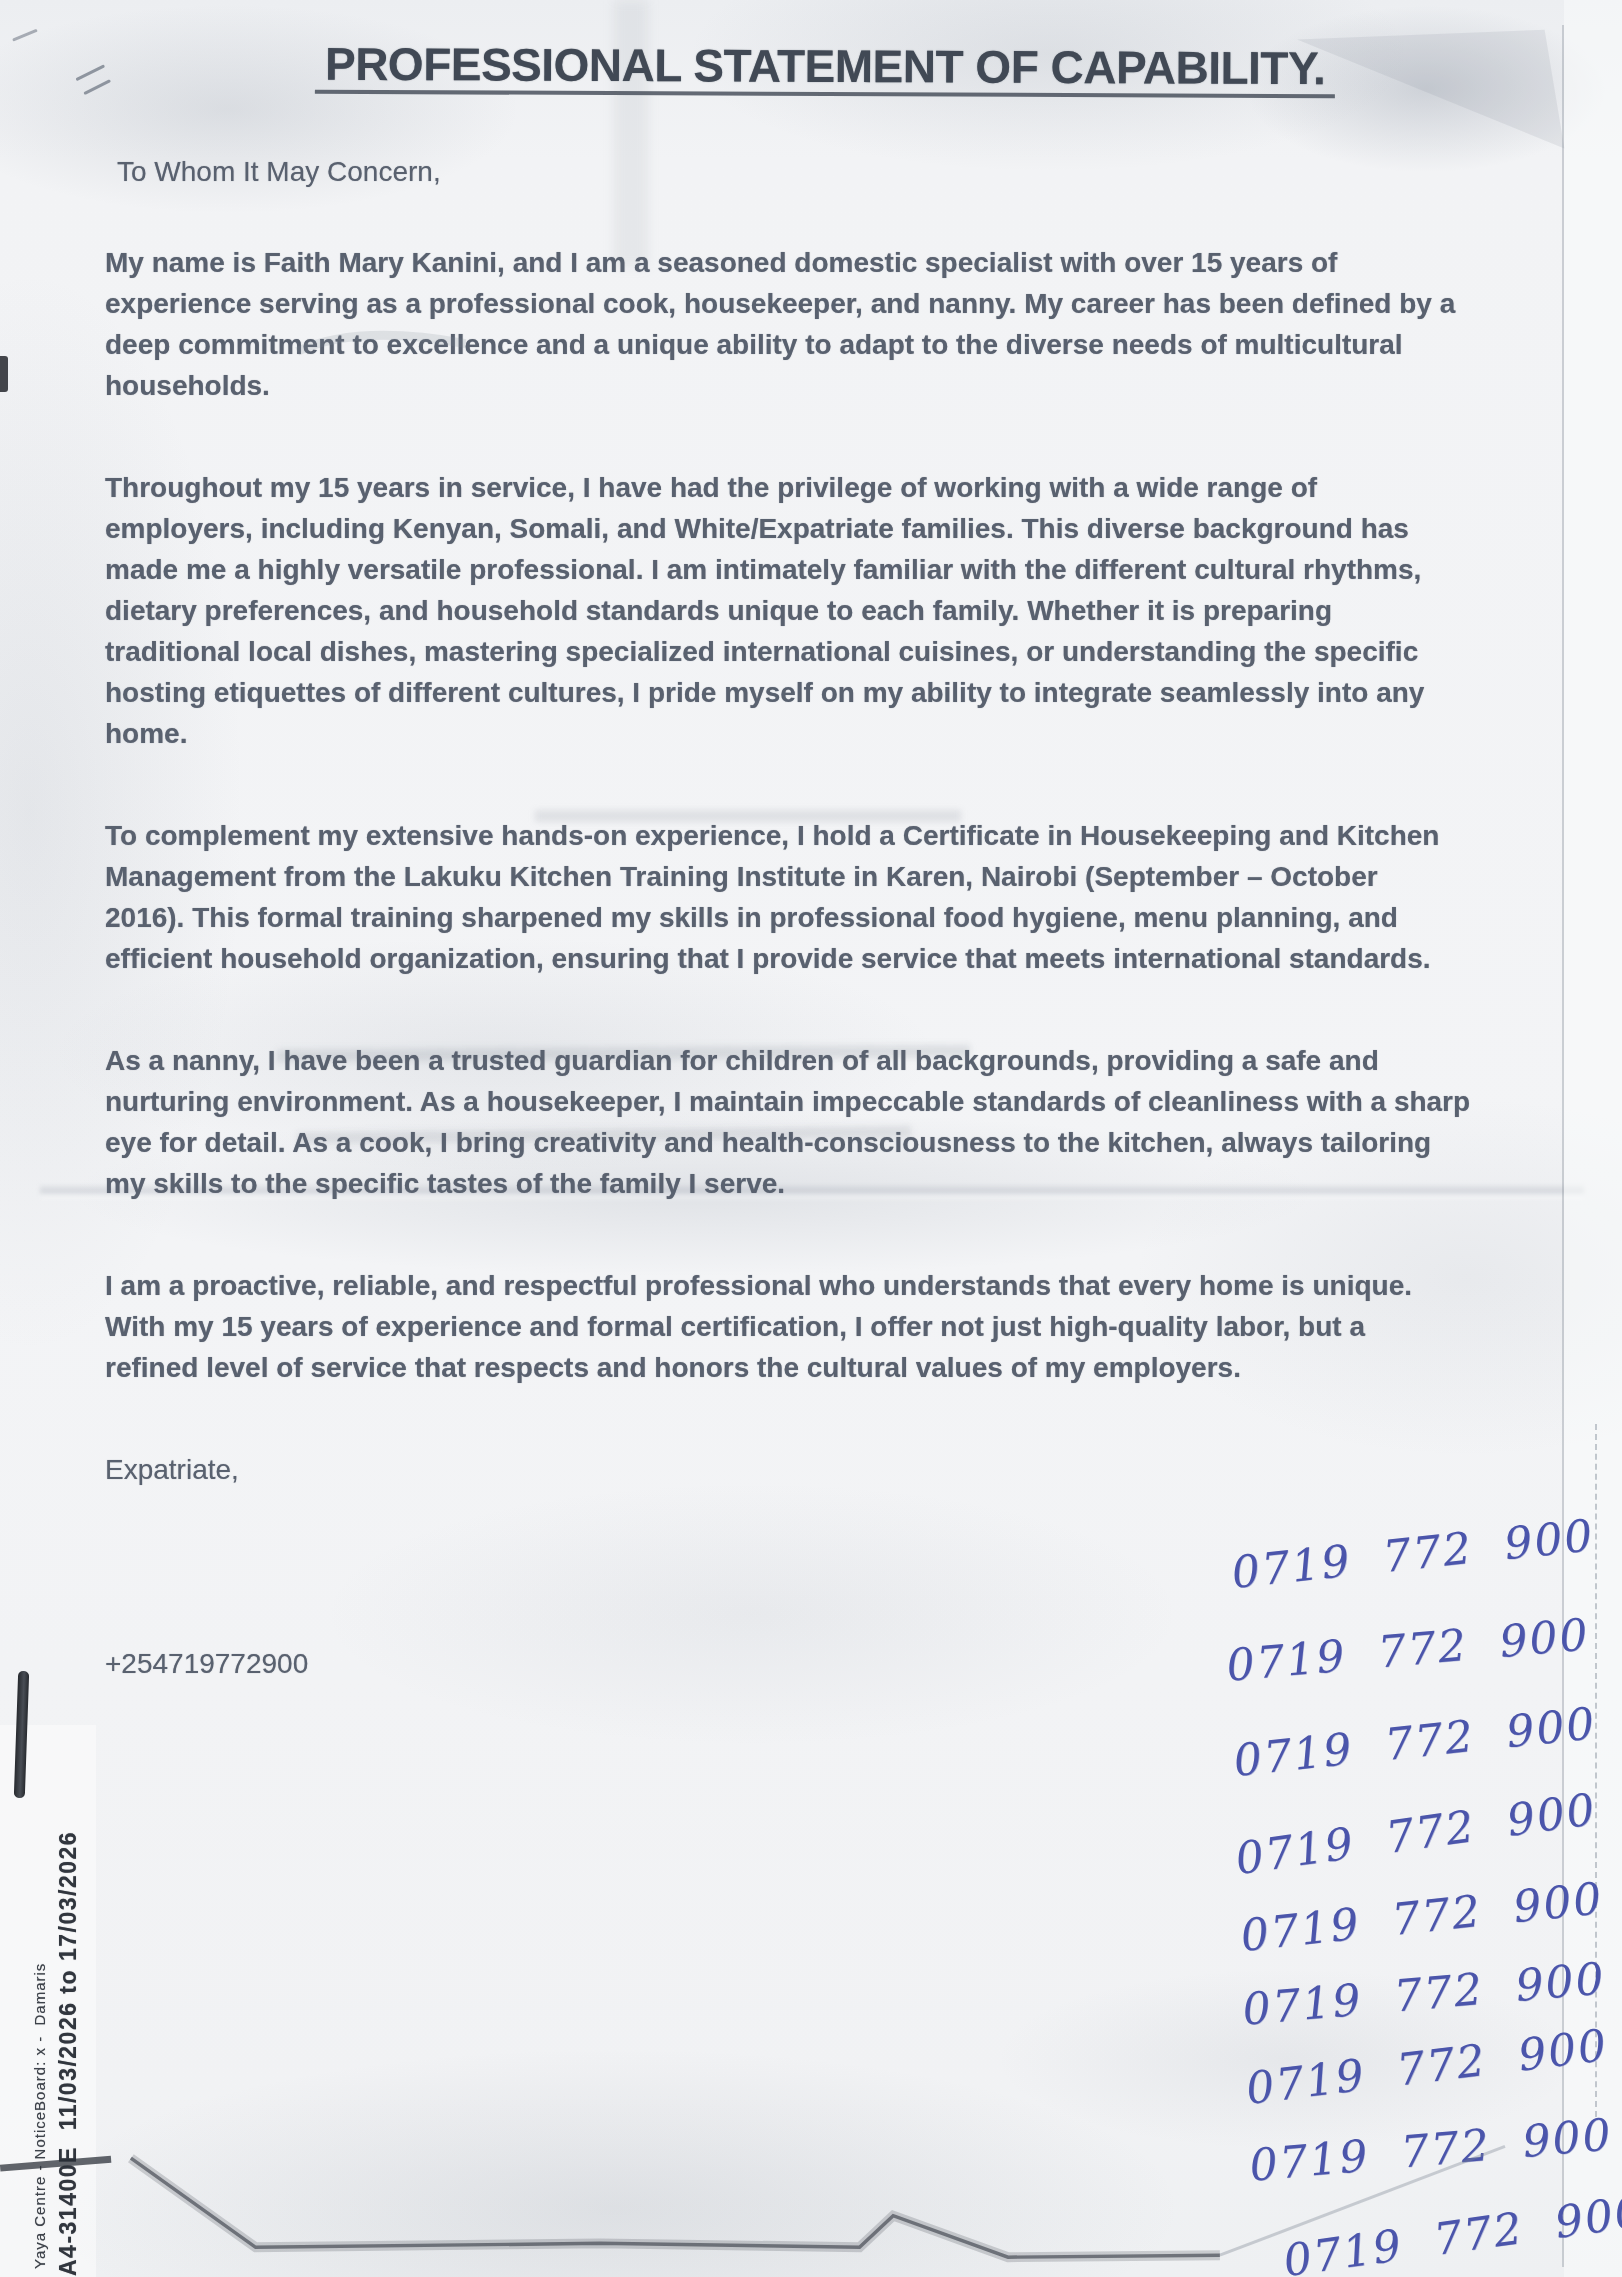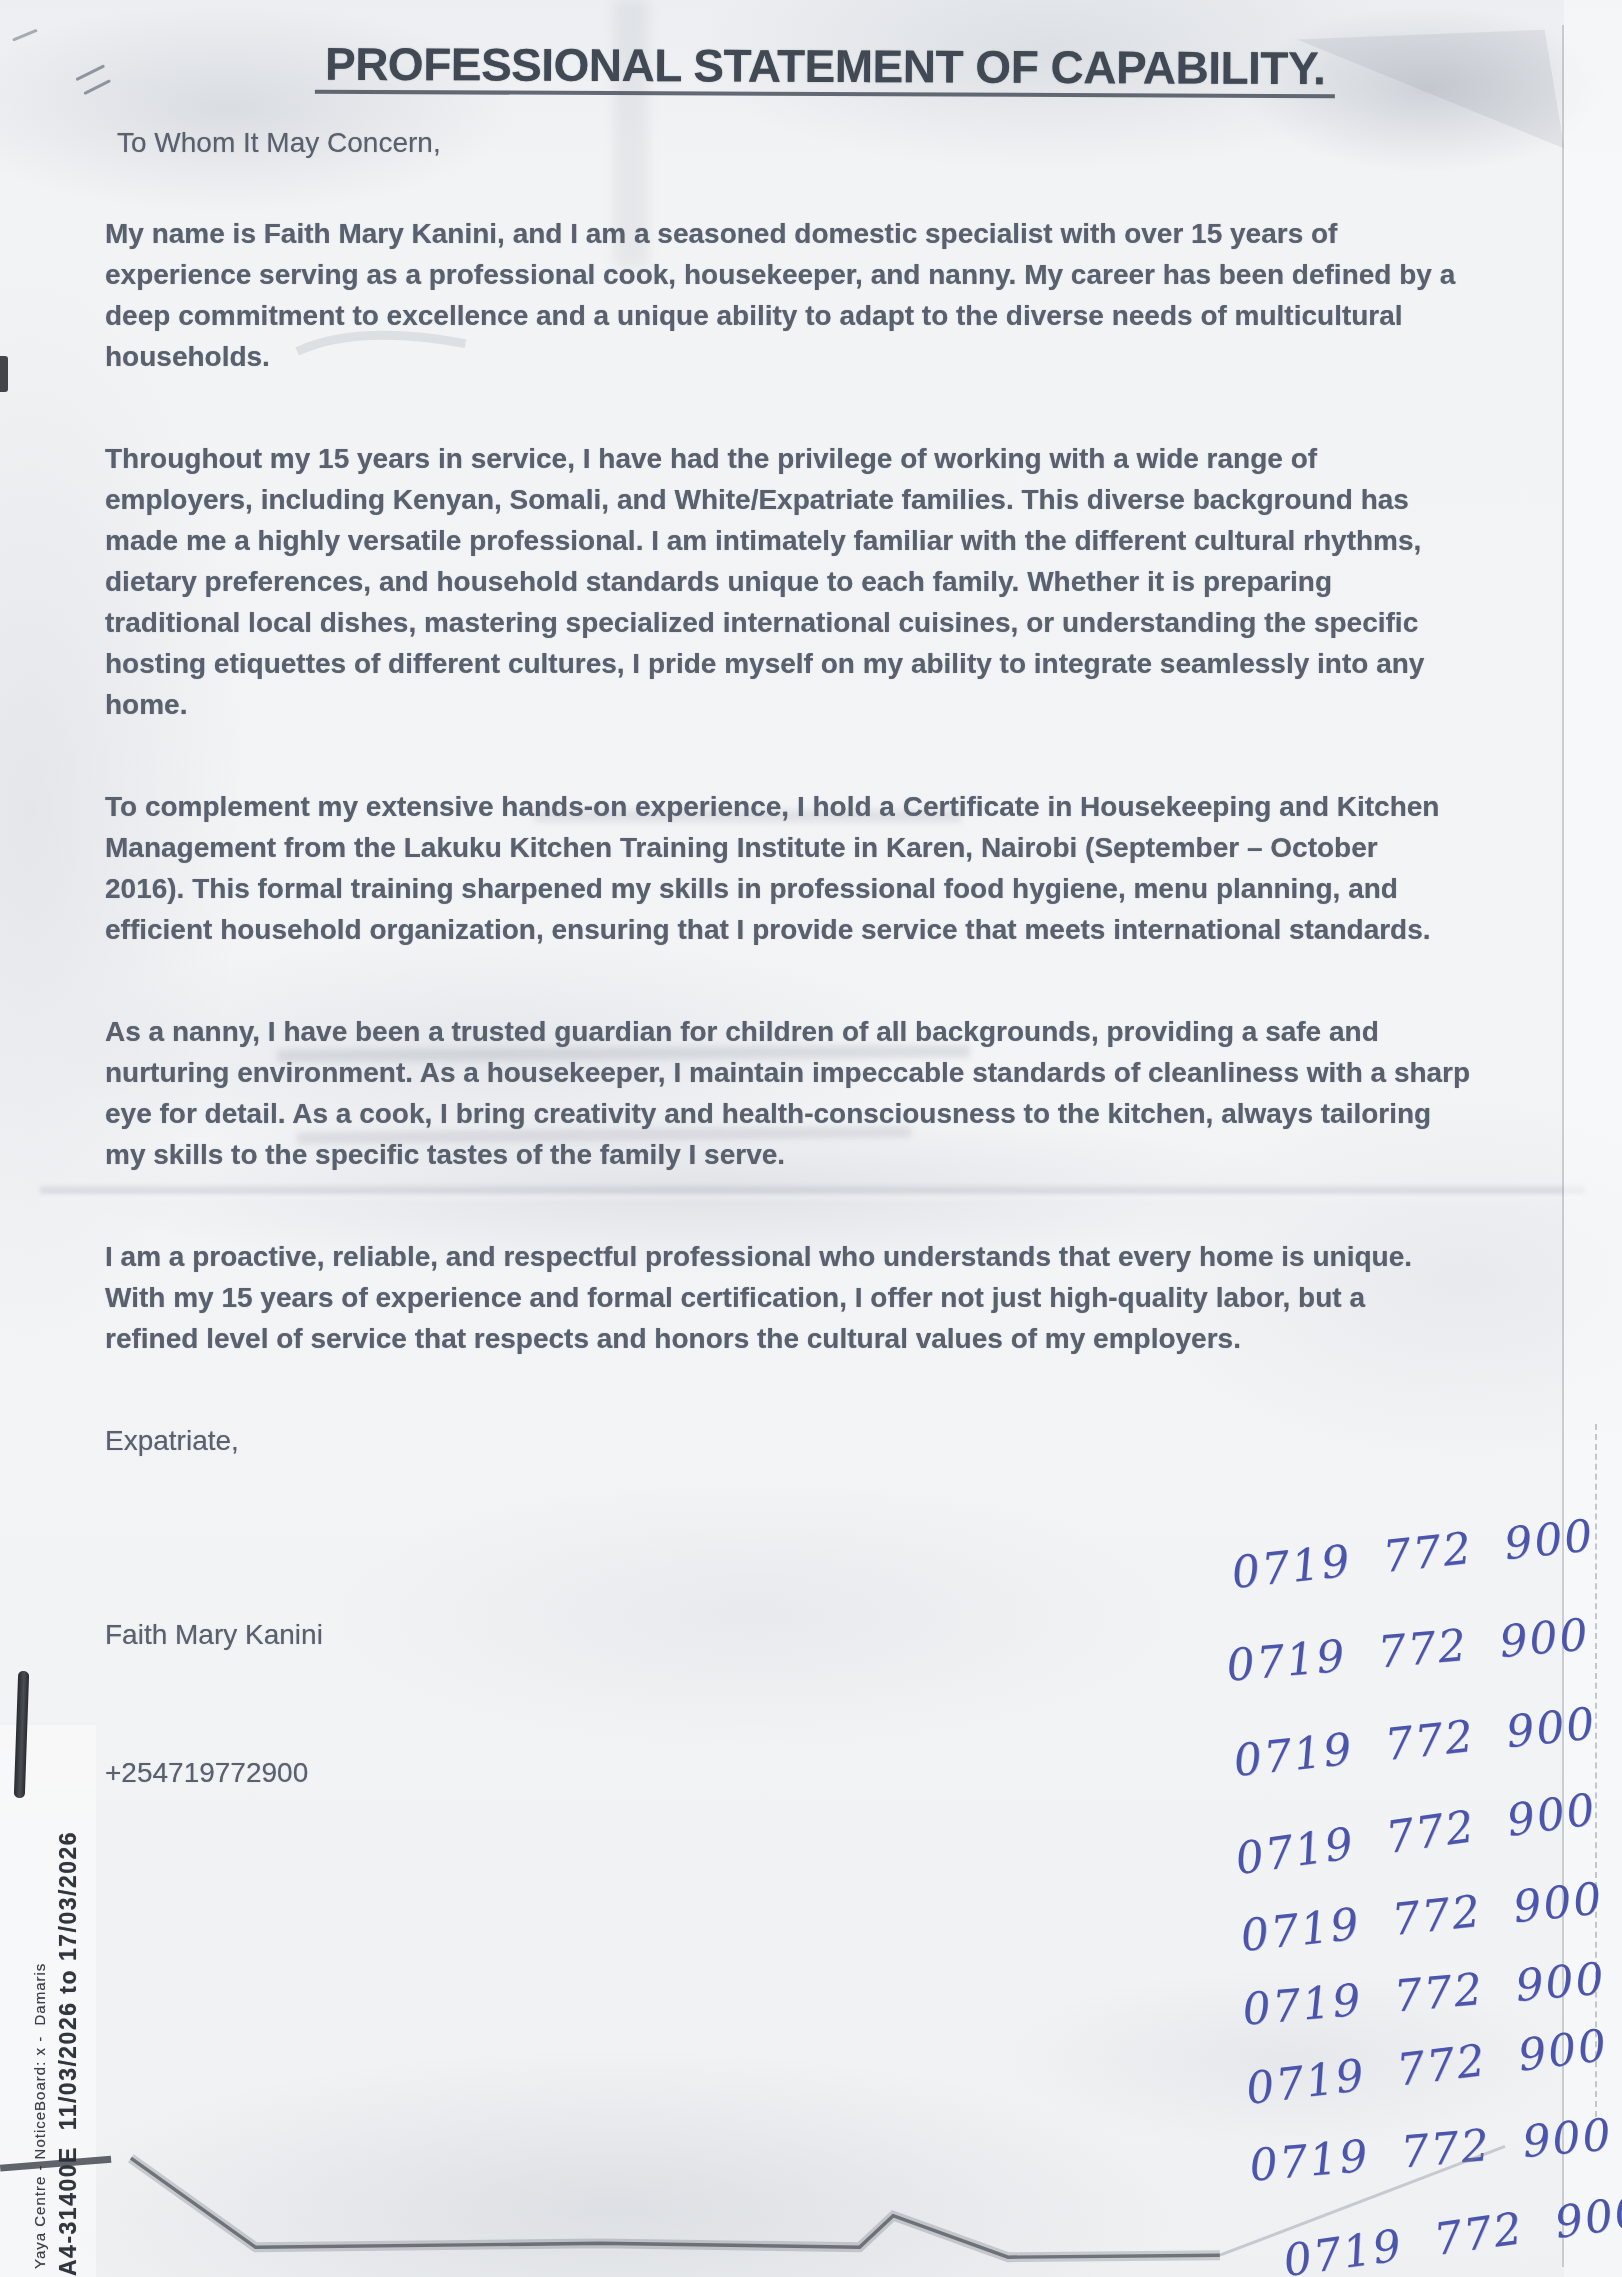--- a/index.html
+++ b/index.html
@@ -31,21 +31,21 @@
   .content {
     position: absolute;
     left: 105px;
     top: 46px;
     width: 1440px;
     color: #59616f;
     font-size: 28px;
     line-height: 41px;
     text-shadow: 0 0 1px rgba(89,97,111,.55);
   }
-  .title-wrap { text-align: center; margin-bottom: 26px; }
+  .title-wrap { text-align: center; margin-bottom: 55px; }
   .title {
     display: inline-block;
     font-size: 46px;
     font-weight: bold;
     letter-spacing: -0.5px;
     color: #414955;
     border-bottom: 4px solid rgba(64,71,84,.8);
     padding: 0 10px 5px 10px;
     transform: rotate(0.25deg);
     text-shadow: 0 0 1.2px rgba(65,73,85,.6);
@@ -194,21 +194,20 @@
 efficient household organization, ensuring that I provide service that meets international standards.</div>
     <div class="body-par">As a nanny, I have been a trusted guardian for children of all backgrounds, providing a safe and
 nurturing environment. As a housekeeper, I maintain impeccable standards of cleanliness with a sharp
 eye for detail. As a cook, I bring creativity and health-consciousness to the kitchen, always tailoring
 my skills to the specific tastes of the family I serve.</div>
     <div class="body-par">I am a proactive, reliable, and respectful professional who understands that every home is unique.
 With my 15 years of experience and formal certification, I offer not just high-quality labor, but a
 refined level of service that respects and honors the cultural values of my employers.</div>
     <div class="closing">Expatriate,</div>
     <div class="signature">
-      <div>Faith Mary Kanini</div>
       <div>+254719772900</div>
     </div>
   </div>
 
   <div>
       <div class="hw" style="left: 1231px; top: 1528px; transform: rotate(-6deg); color: rgb(63, 74, 166);">0719 772 900</div>
       <div class="hw" style="left: 1226px; top: 1624px; transform: rotate(-5deg); color: rgb(63, 74, 166);">0719 772 900</div>
       <div class="hw" style="left: 1233px; top: 1716px; transform: rotate(-6deg); color: rgb(63, 74, 166);">0719 772 900</div>
       <div class="hw" style="left: 1234px; top: 1808px; transform: rotate(-8deg); color: rgb(63, 74, 166);">0719 772 900</div>
       <div class="hw" style="left: 1240px; top: 1891px; transform: rotate(-6deg); color: rgb(63, 74, 166);">0719 772 900</div>

